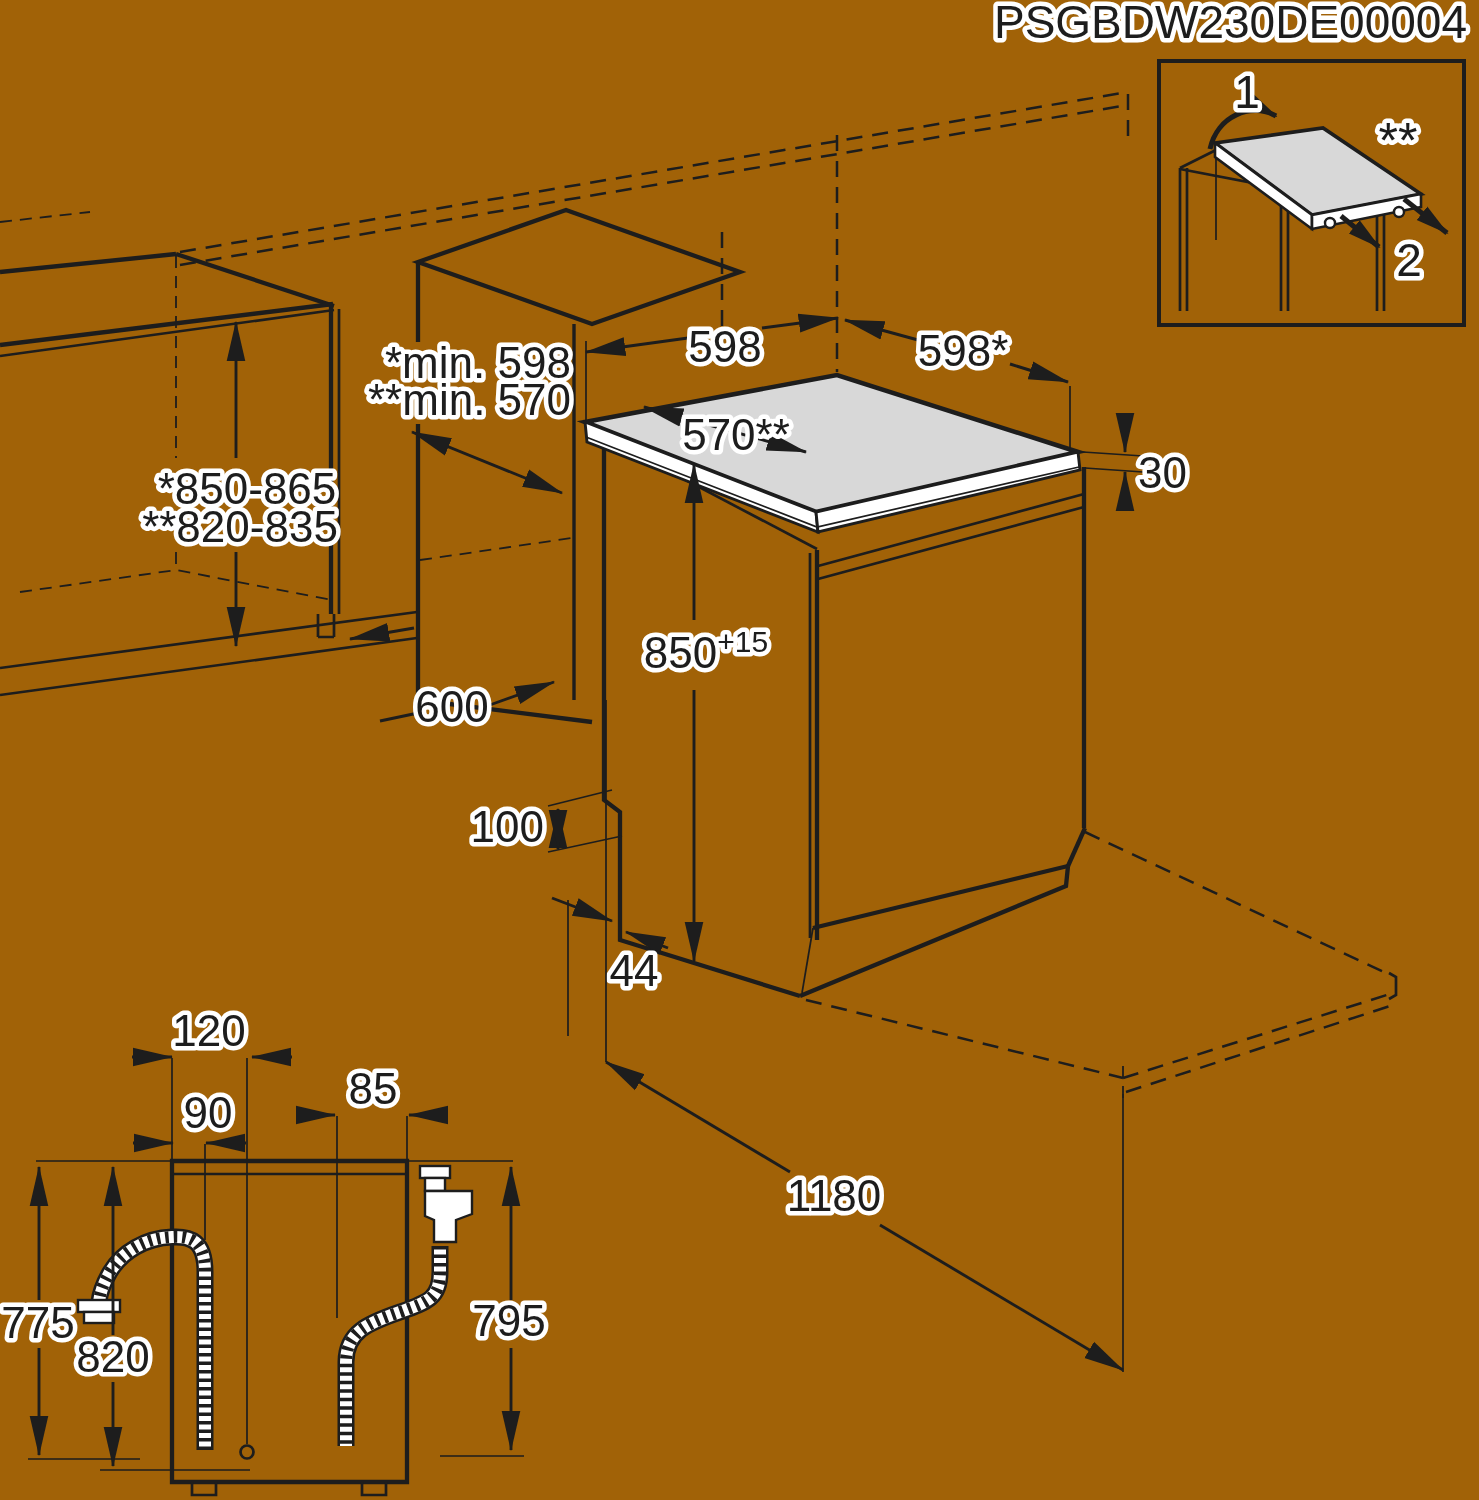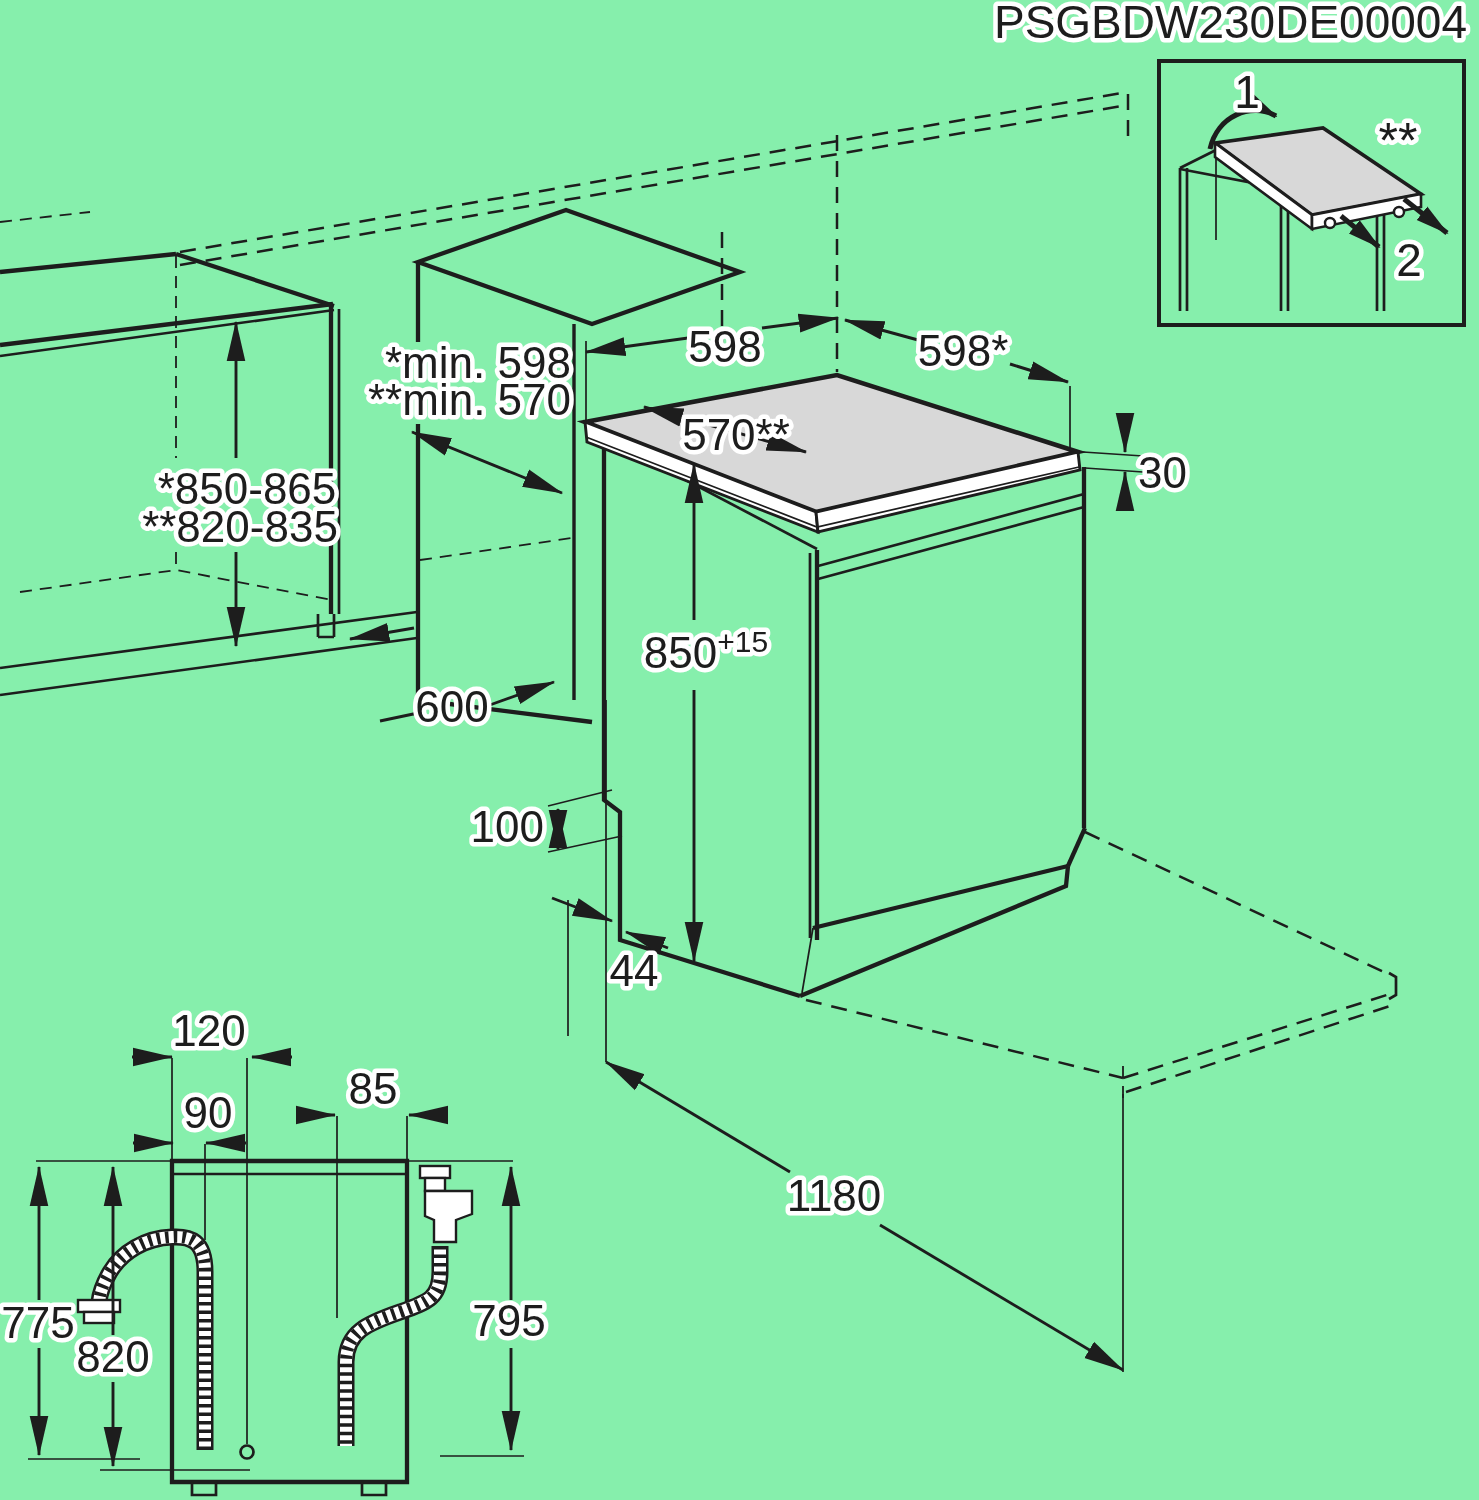--- a/index.html
+++ b/index.html
@@ -1,16 +1,16 @@
 <!DOCTYPE html>
 <html><head>
 <meta charset="utf-8">
 <style>
   html,body{margin:0;padding:0;background:#fff;}
-  .stage{width:1479px;height:1500px;position:relative;background:#86efac;}
+  .stage{width:1479px;height:1500px;position:relative;background:#a16207;}
   svg{display:block;}
   .ln{fill:none;stroke:#1d1d1d;stroke-linecap:butt;stroke-linejoin:miter;}
   .thick{stroke-width:4.3;}
   .med{stroke-width:2.7;}
   .thin{stroke-width:1.7;}
   .box{stroke-width:4;}
   .dim{stroke-width:2.9;}
   .dash{stroke-width:2.5;stroke-dasharray:16 10;}
   .dashthin{stroke-width:1.8;stroke-dasharray:12 8;}
   .hoseCore{fill:none;stroke:#1d1d1d;stroke-width:17;}

